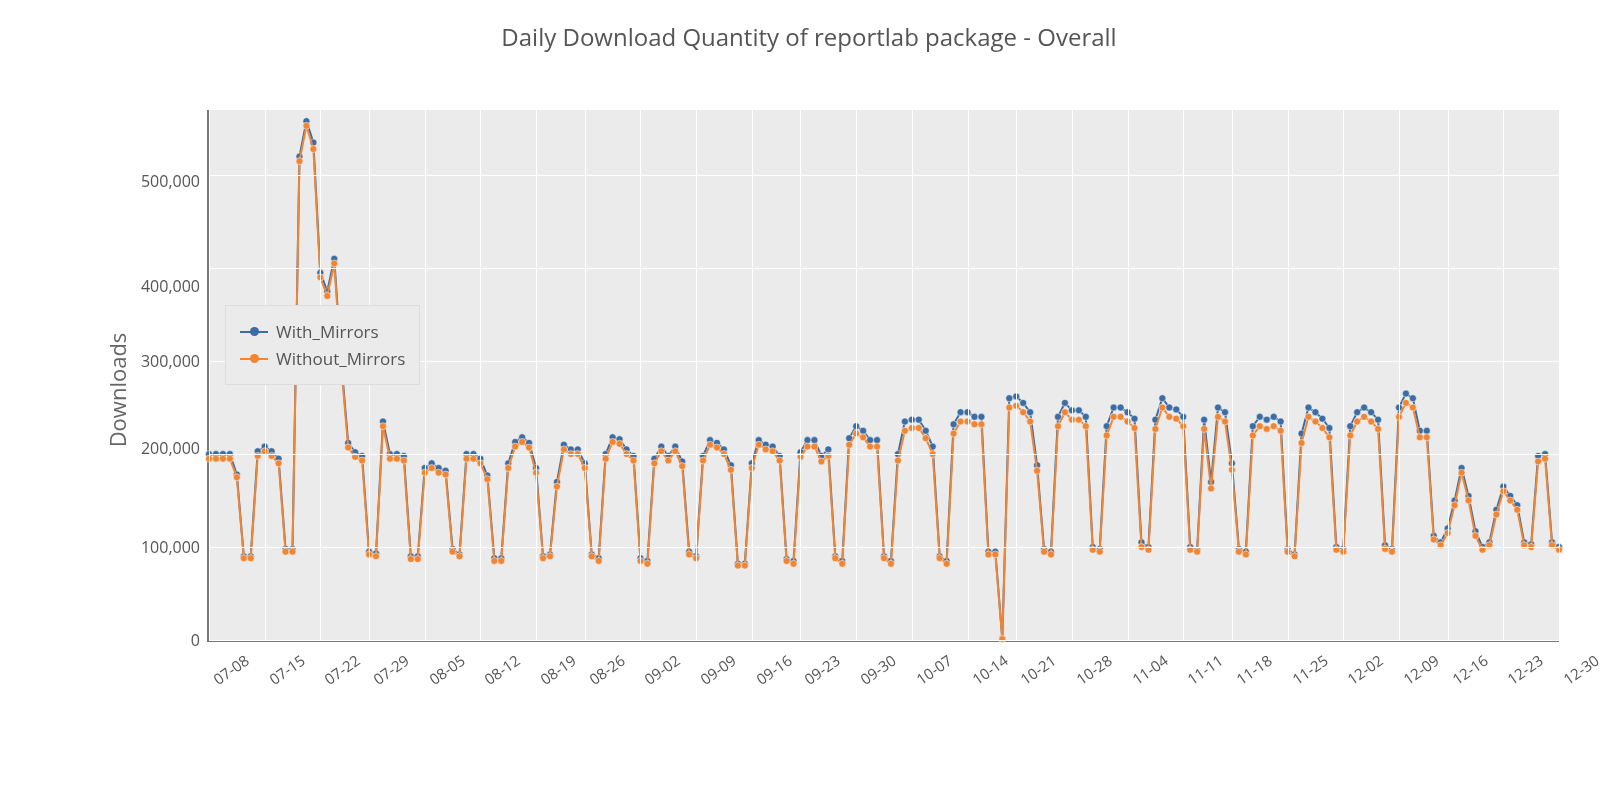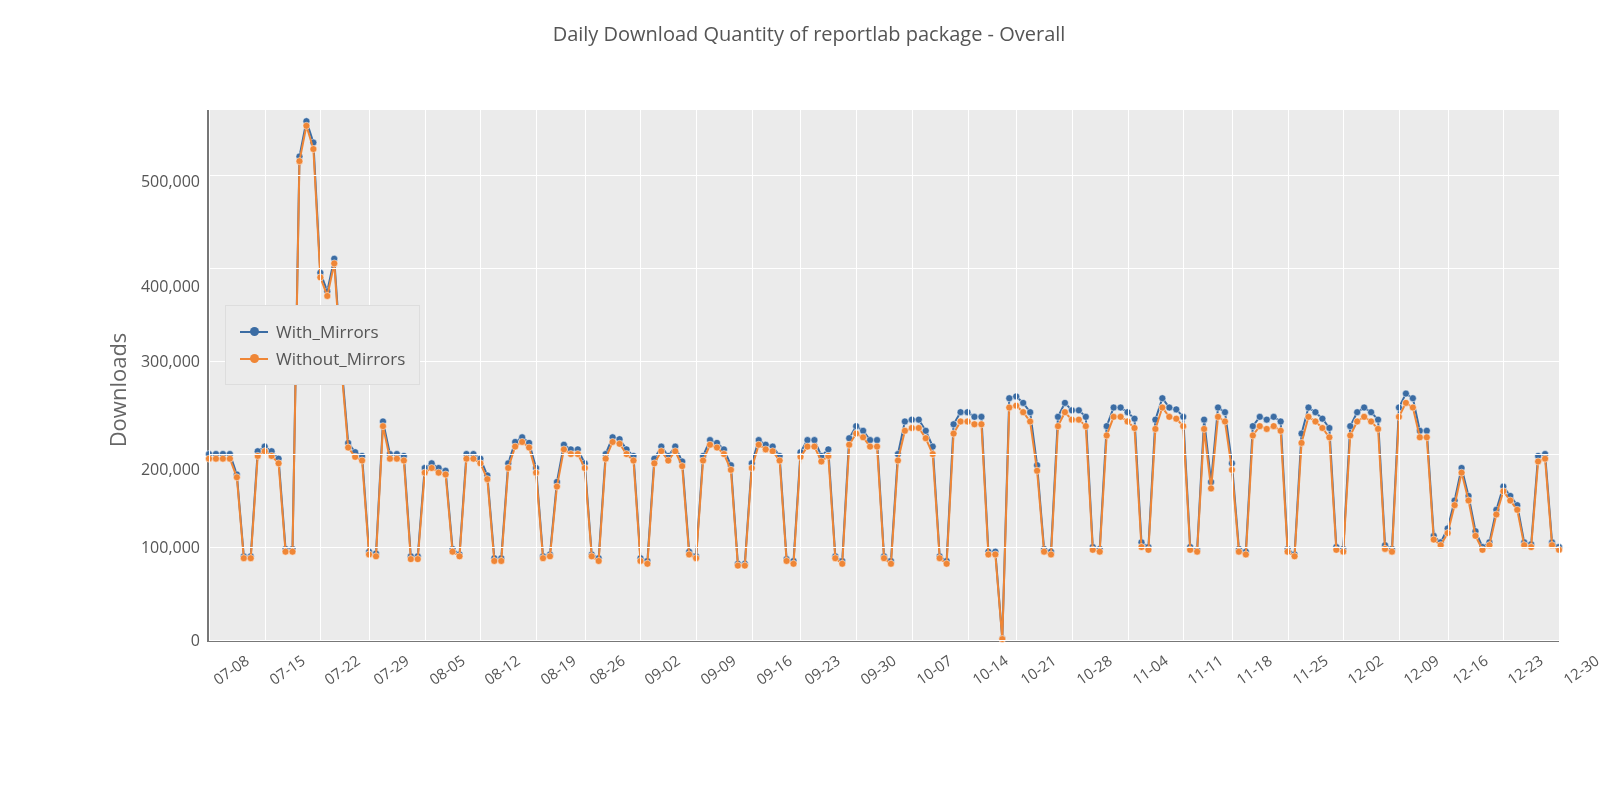--- a/index.html
+++ b/index.html
@@ -9,21 +9,21 @@
     background: #fff;
     color: #2a3f5f;
   }
   .chart-container {
     width: 1578px;
     height: 762px;
     position: relative;
   }
   .title {
     text-align: center;
-    font-size: 20px;
+    font-size: 24px;
     color: #555;
     margin-bottom: 24px;
     font-weight: 500;
   }
   .buttons {
     position: absolute;
     left: 187px;
     top: 50px;
     display: flex;
     gap: 6px;
@@ -590,21 +590,21 @@
       <div class="gridline-v" style="left: 1134.28px;"></div>
       <div class="gridline-v" style="left: 1189.95px;"></div>
       <div class="gridline-v" style="left: 1238.66px;"></div>
       <div class="gridline-v" style="left: 1294.33px;"></div>
       <div class="gridline-v" style="left: 1350px;"></div>
     </div>
 
   <div class="y-ticks">
       <div class="y-tick" style="top: 530px;">0</div>
       <div class="y-tick" style="top: 437.018px;">100,000</div>
-      <div class="y-tick" style="top: 359px;">200,000</div>
+      <div class="y-tick" style="top: 338px;">200,000</div>
       <div class="y-tick" style="top: 251.053px;">300,000</div>
       <div class="y-tick" style="top: 176px;">400,000</div>
       <div class="y-tick" style="top: 71px;">500,000</div>
     </div>
   <div class="x-ticks">
       <div class="x-tick" style="left: -5px; top: 5px;">07-08</div>
       <div class="x-tick" style="left: 50.6701px; top: 5px;">07-15</div>
       <div class="x-tick" style="left: 106.34px; top: 5px;">07-22</div>
       <div class="x-tick" style="left: 155.052px; top: 5px;">07-29</div>
       <div class="x-tick" style="left: 210.722px; top: 5px;">08-05</div>

